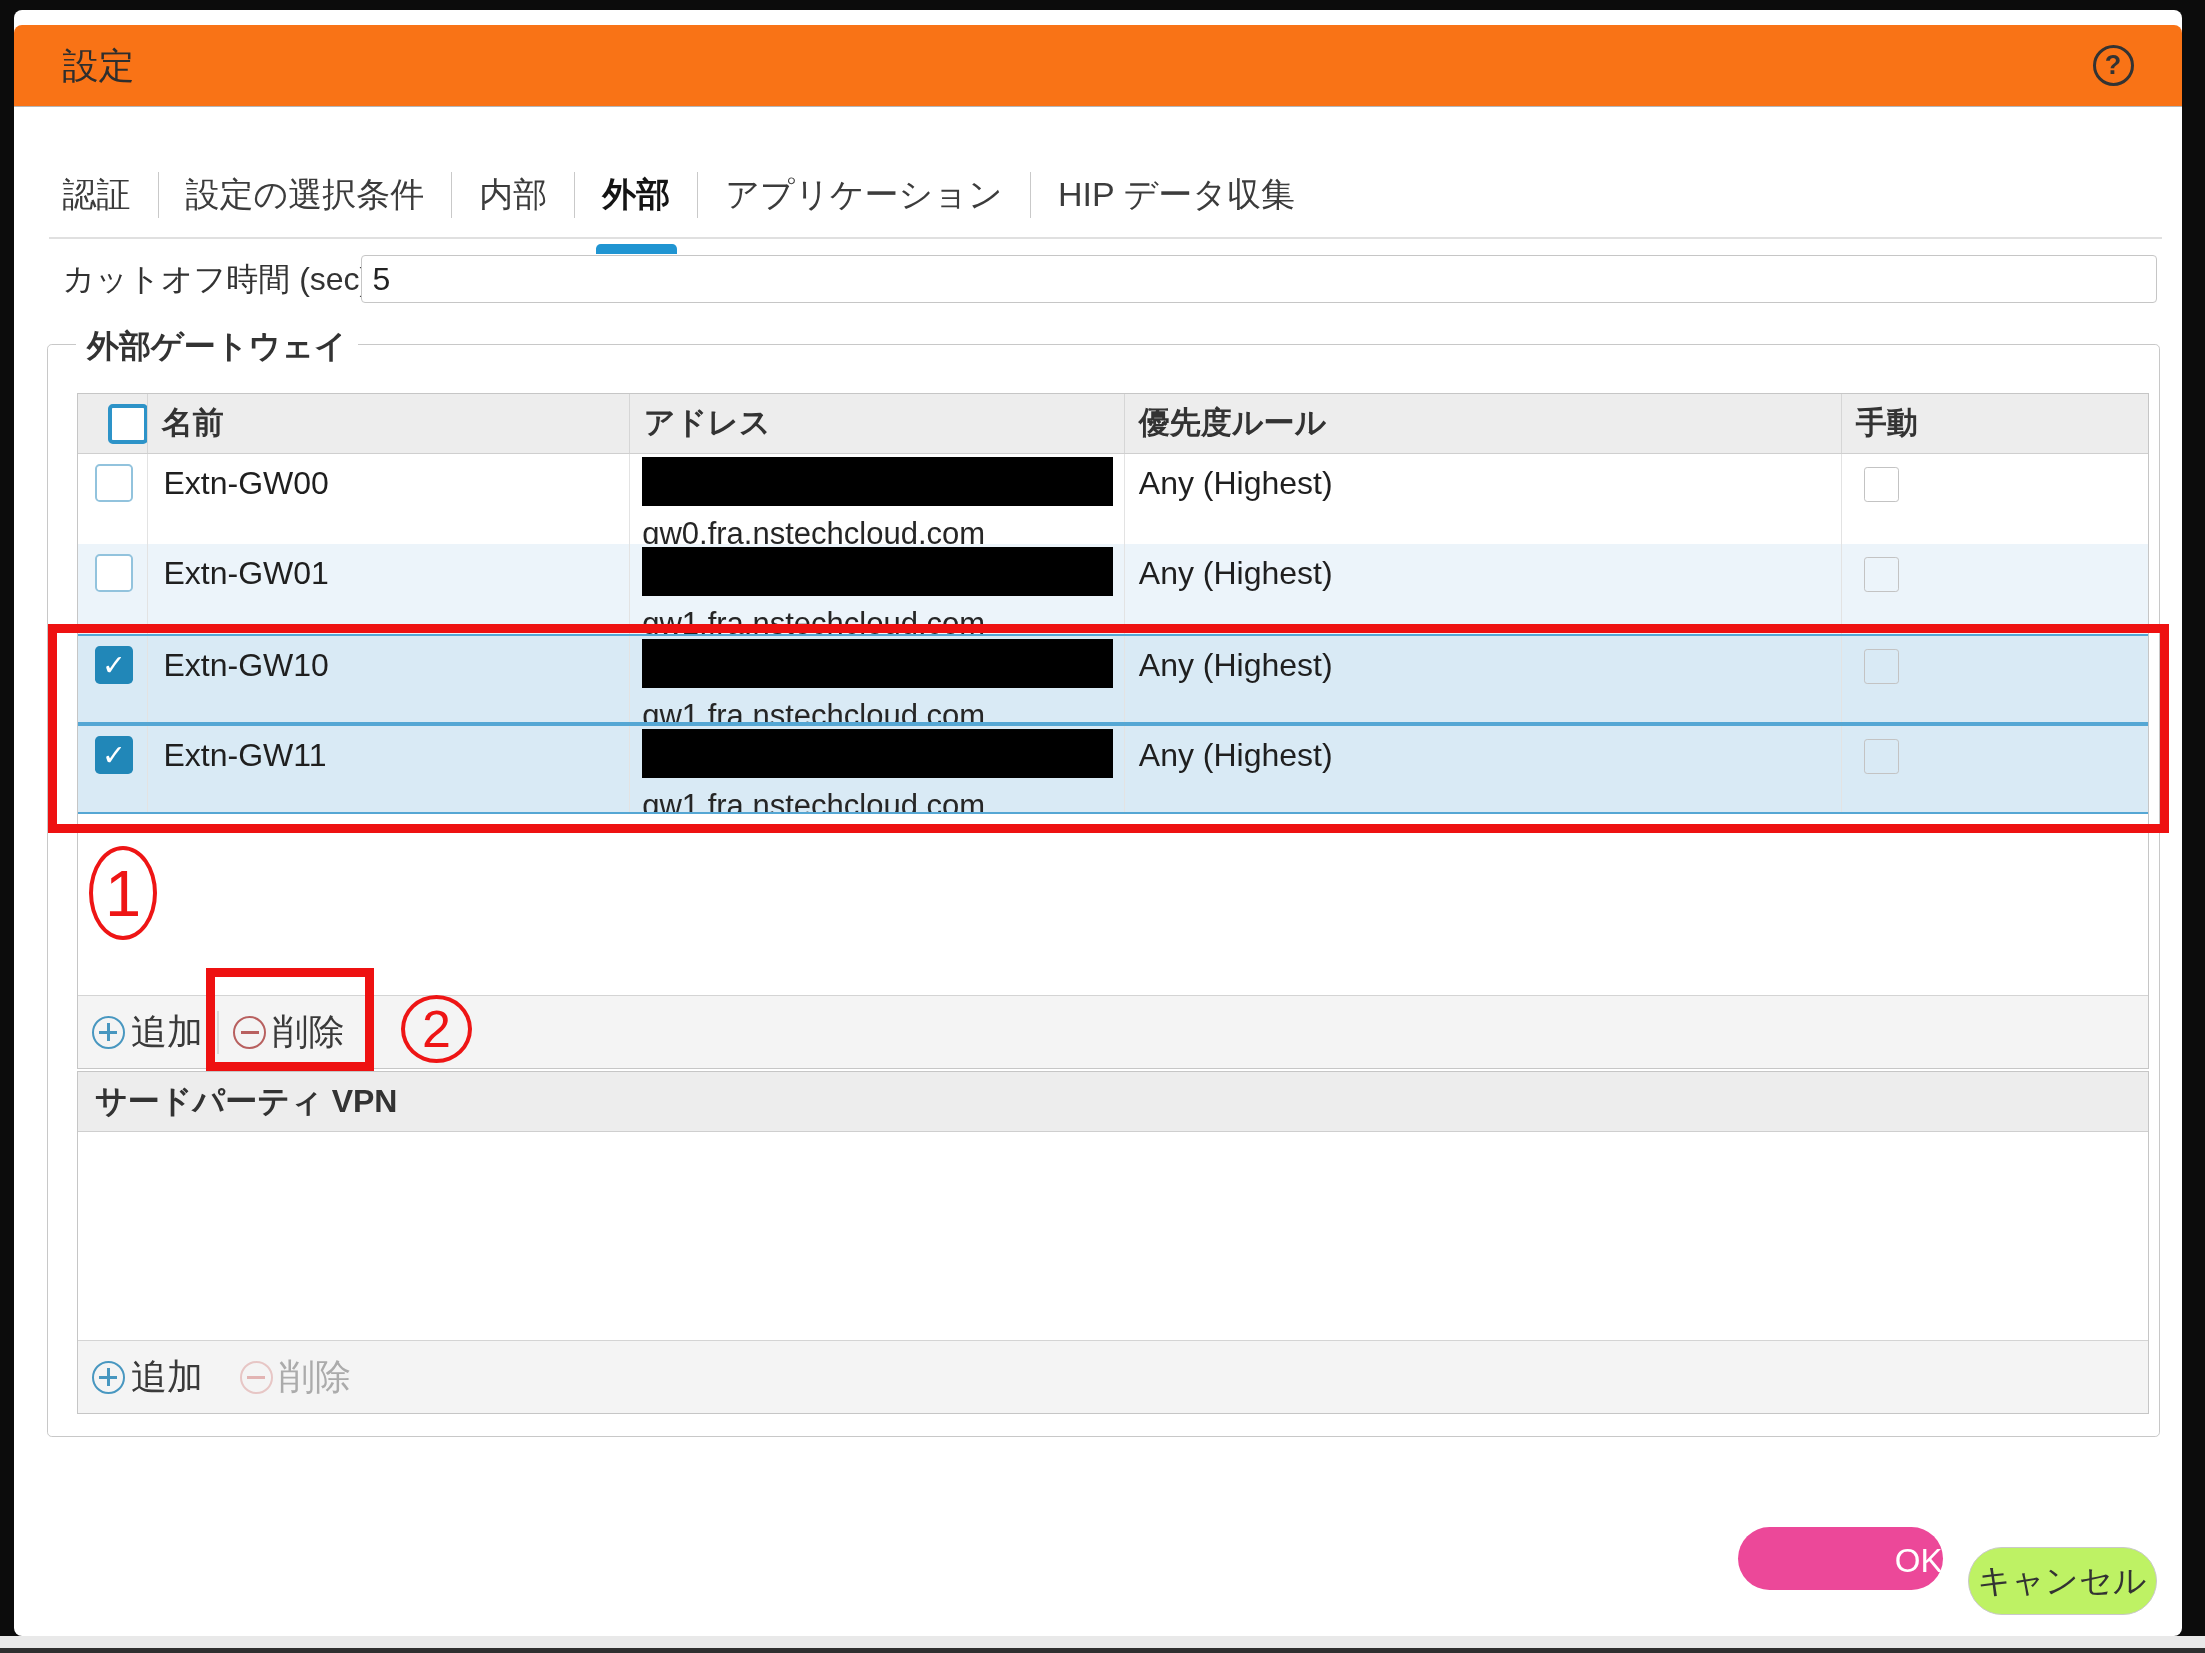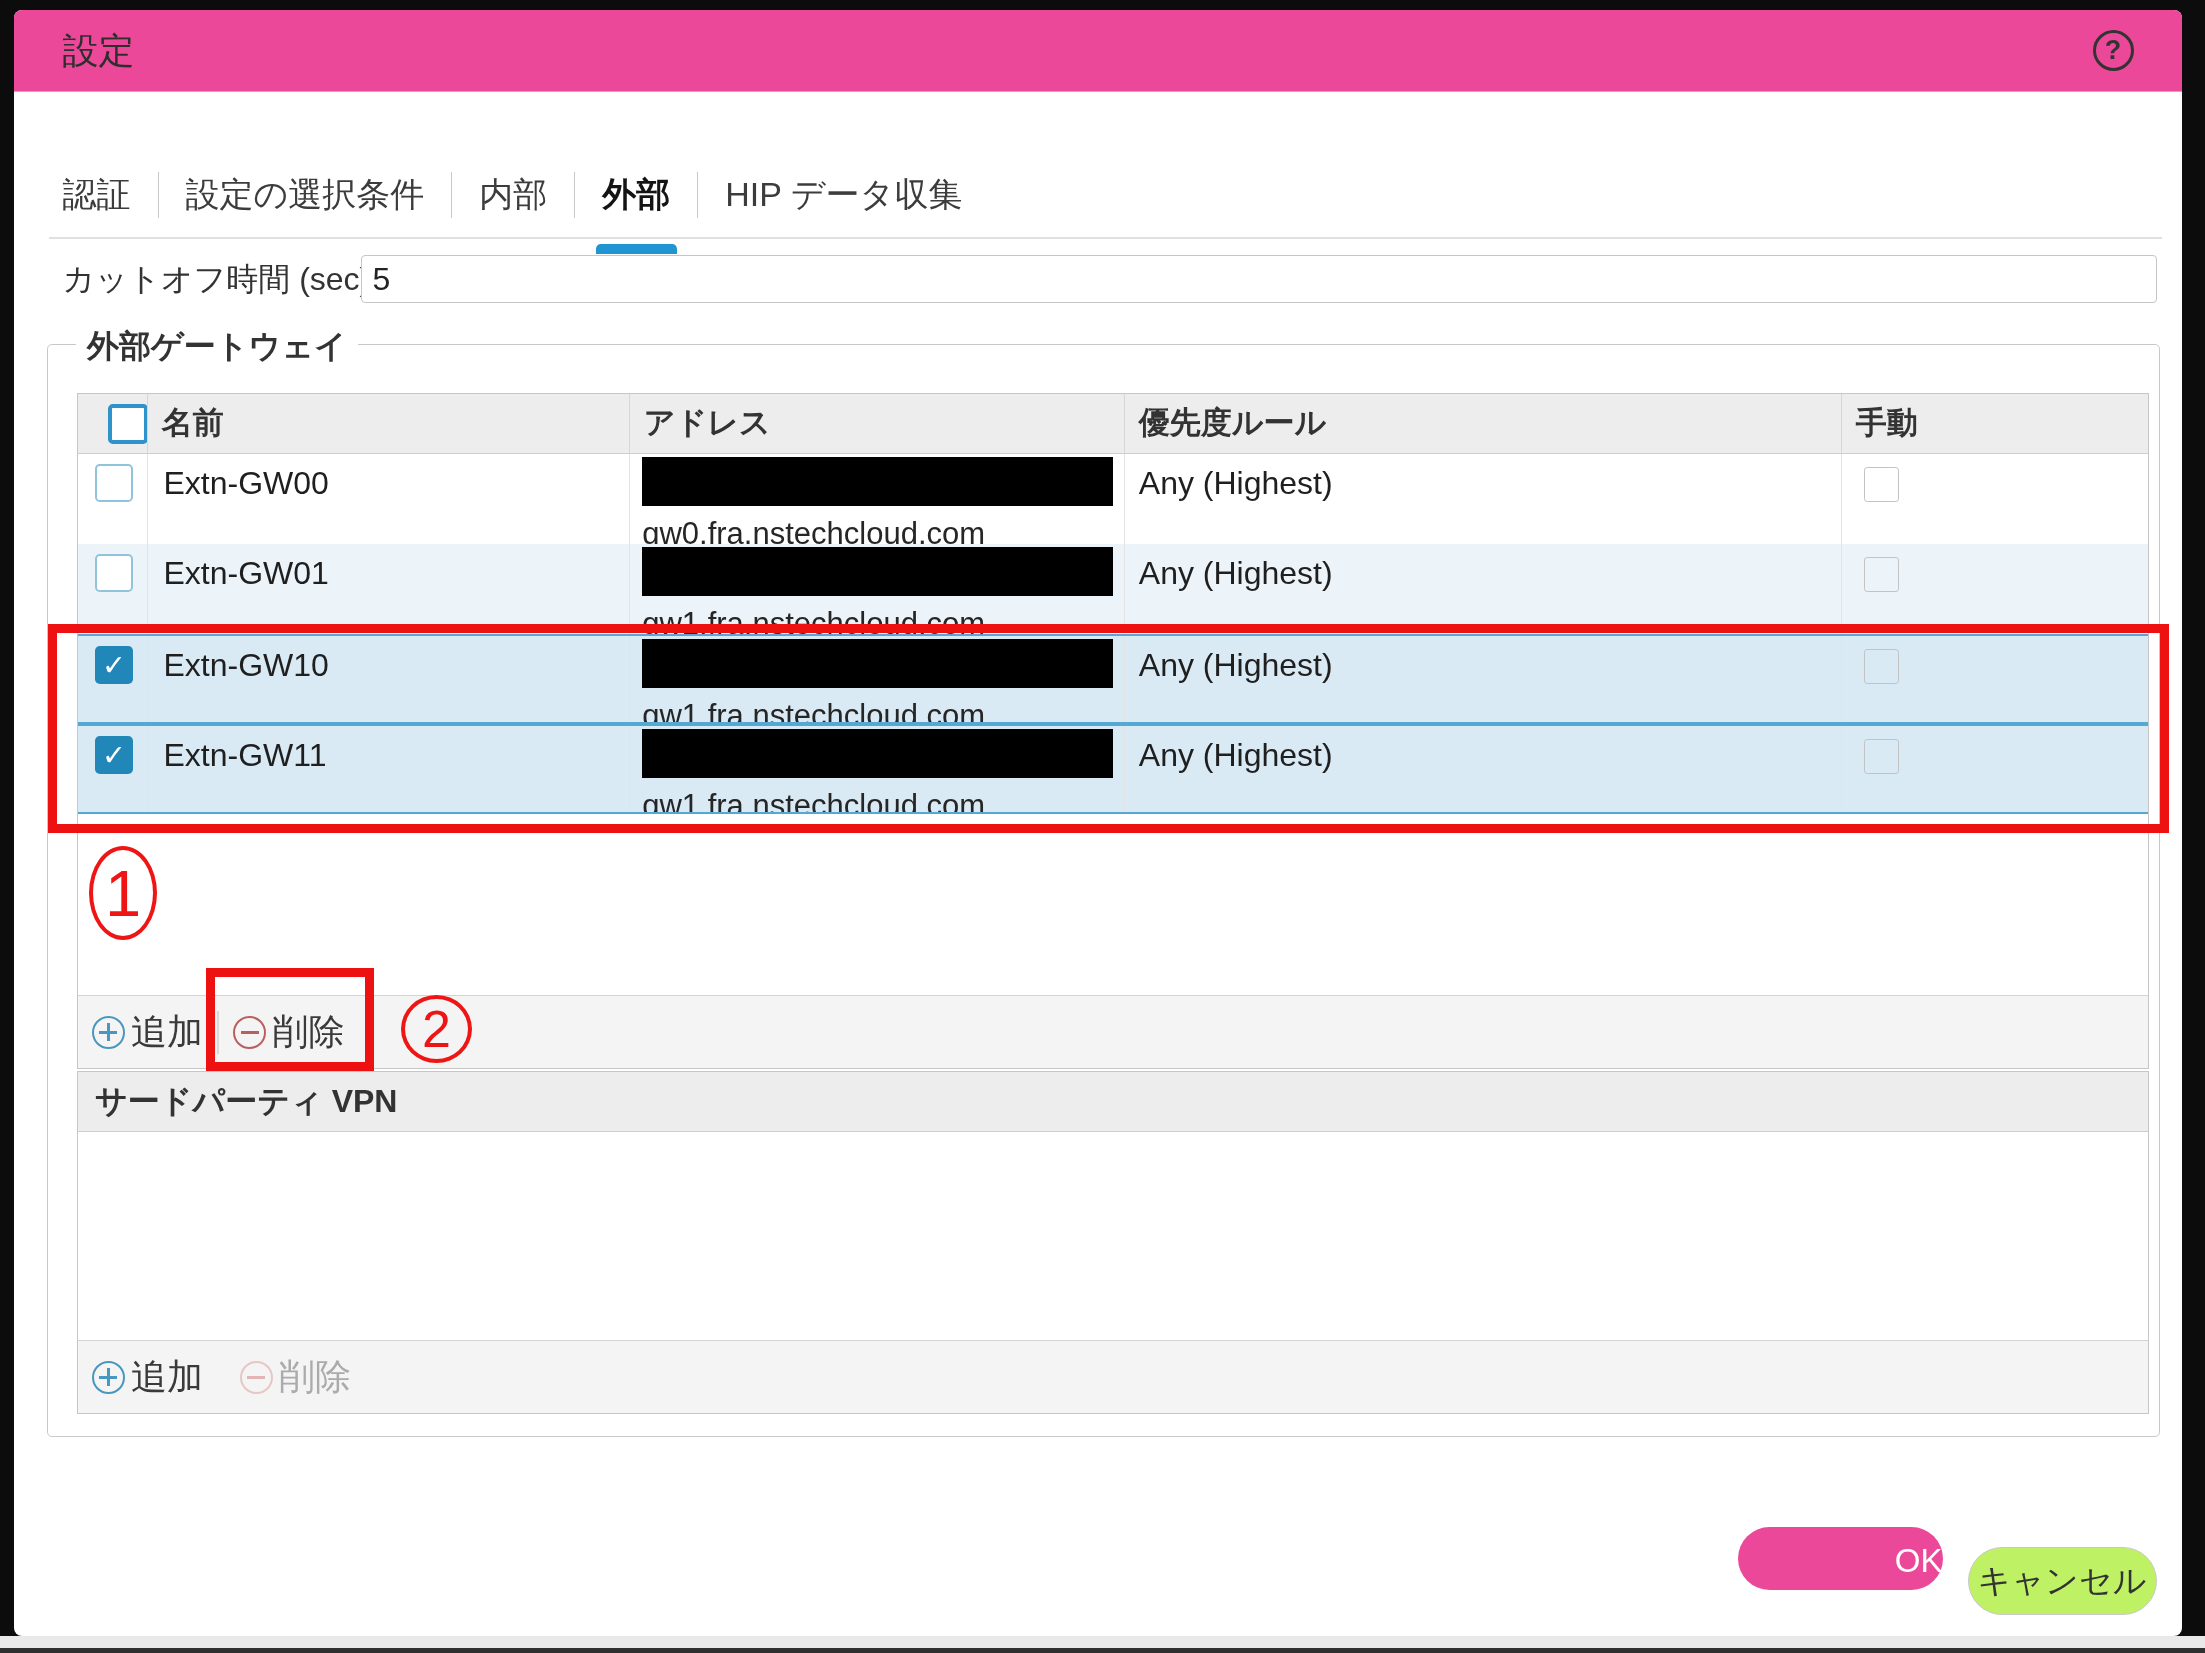--- a/index.html
+++ b/index.html
@@ -2,21 +2,21 @@
 <html style="font-size:12.7px"><head>
 <meta charset="utf-8">
 <style>
   html,body{margin:0;padding:0;}
   body{font-family:"Liberation Sans","DejaVu Sans",sans-serif;}
   .page{position:relative;width:2205px;height:1654px;background:#0c0c0c;overflow:hidden;}
 
   
   .dialog{position:absolute;left:13.5px;top:10.3px;width:2168px;height:1626px;background:#fff;
           border-radius:8px;z-index:1;}
-  .titlebar{position:absolute;left:0;top:0;right:0;height:81px;background:#ec4899;
+  .titlebar{position:absolute;left:0;top:15px;right:0;height:81px;background:#f97316;
             border-bottom:1.6px solid #b6b6b6;border-radius:8px 8px 0 0;padding-left:34px;}
   .title{position:absolute;left:49px;top:0;line-height:81px;font-size:36px;color:#2e2e2e;}
   .help{position:absolute;right:48px;top:20px;width:41px;height:41px;border:3.2px solid #333;
         border-radius:50%;box-sizing:border-box;text-align:center;line-height:35px;
         font-size:27px;font-weight:bold;color:#333;cursor:pointer;}
 
   
   .tabs{position:absolute;left:49px;top:155px;height:59px;display:flex;align-items:center;}
   .tab{position:relative;padding:0 27px;font-size:34px;color:#3c3c3c;cursor:pointer;white-space:nowrap;}
   .tab:first-child{padding-left:0;}
@@ -127,20 +127,21 @@
     <div class="titlebar">
       <span class="title">設定</span>
       <div class="help">?</div>
     </div>
 
     <div class="tabs">
       <div class="tab">認証</div>
       <div class="tab">設定の選択条件</div>
       <div class="tab">内部</div>
       <div class="tab active">外部</div>
+      <div class="tab">アプリケーション</div>
       <div class="tab">HIP データ収集</div>
     </div>
     <div class="tabs-divider"></div>
 
     <span class="cutoff-label">カットオフ時間 (sec)</span>
     <input class="cutoff-input" type="text" value="5" style="">
 
     <div class="fieldset">
       <span class="legend">外部ゲートウェイ</span>
 

